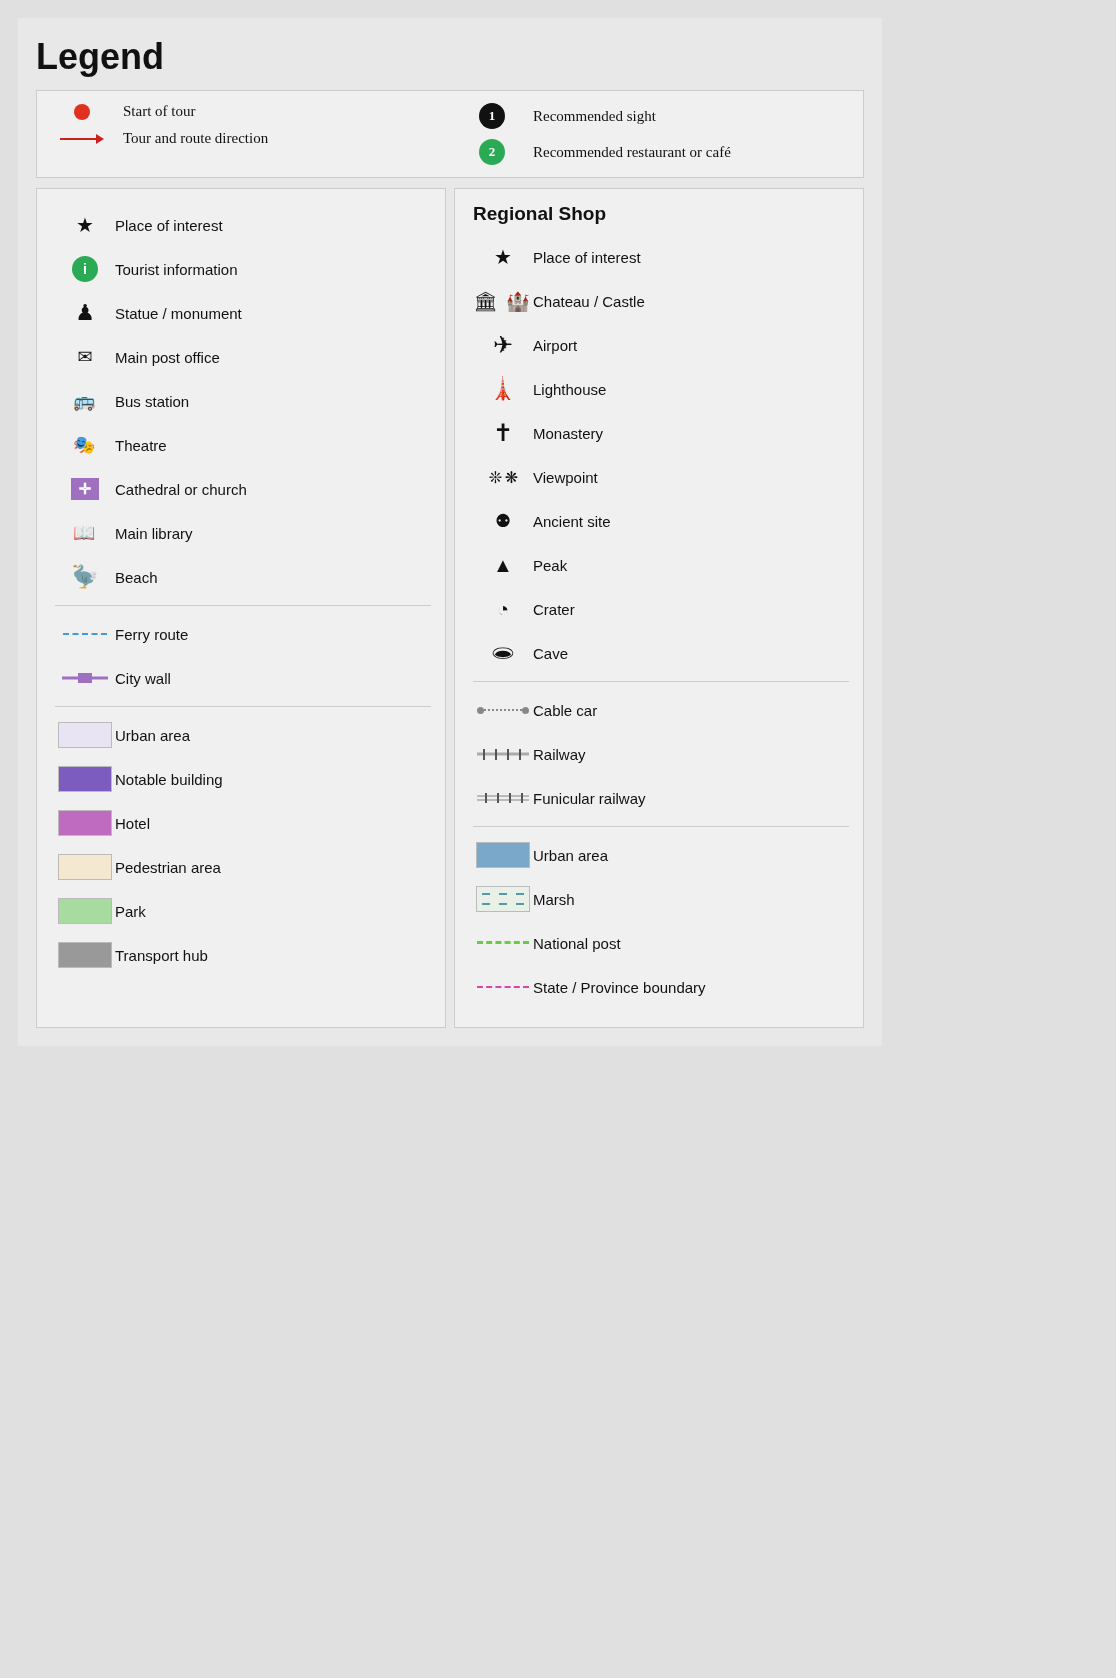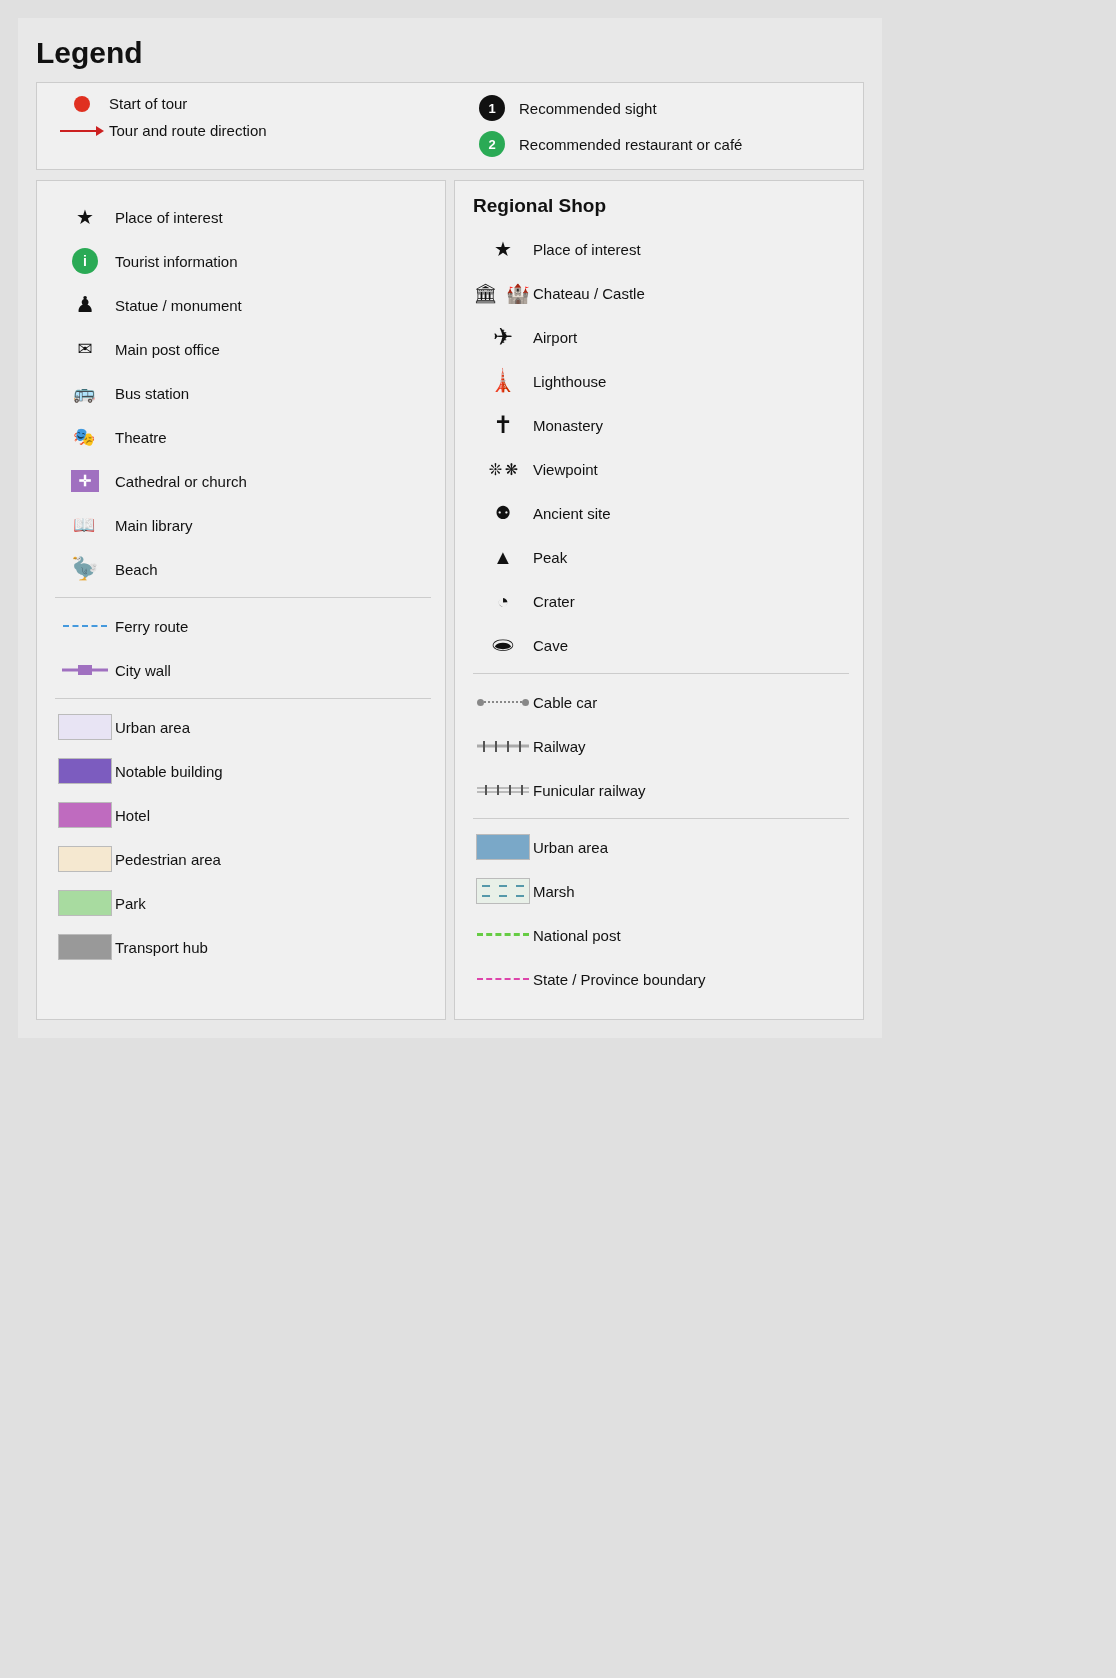--- a/index.html
+++ b/index.html
@@ -9,21 +9,21 @@
       font-size: 15px;
       color: #111;
       width: 900px;
       padding: 18px;
     }
     .page {
       background: #e8e8e8;
       padding: 18px;
     }
     h1.legend-title {
-      font-size: 30px;
+      font-size: 36px;
       font-weight: 900;
       margin-bottom: 12px;
       color: #111;
     }
     .top-section {
       background: #f0f0f0;
       border: 1px solid #ccc;
       display: flex;
       flex-direction: row;
       padding: 12px 18px;
@@ -39,20 +39,22 @@
     .top-right {
       flex: 1;
       display: flex;
       flex-direction: column;
       gap: 10px;
       padding-left: 30px;
     }
     .legend-row {
       display: flex;
       align-items: center;
+      gap: 14px;
+      font-family: Liberation Serif, serif;
     }
     .icon-cell {
       width: 54px;
       display: flex;
       align-items: center;
       justify-content: center;
       flex-shrink: 0;
     }
     .label-cell {
       flex: 1;

